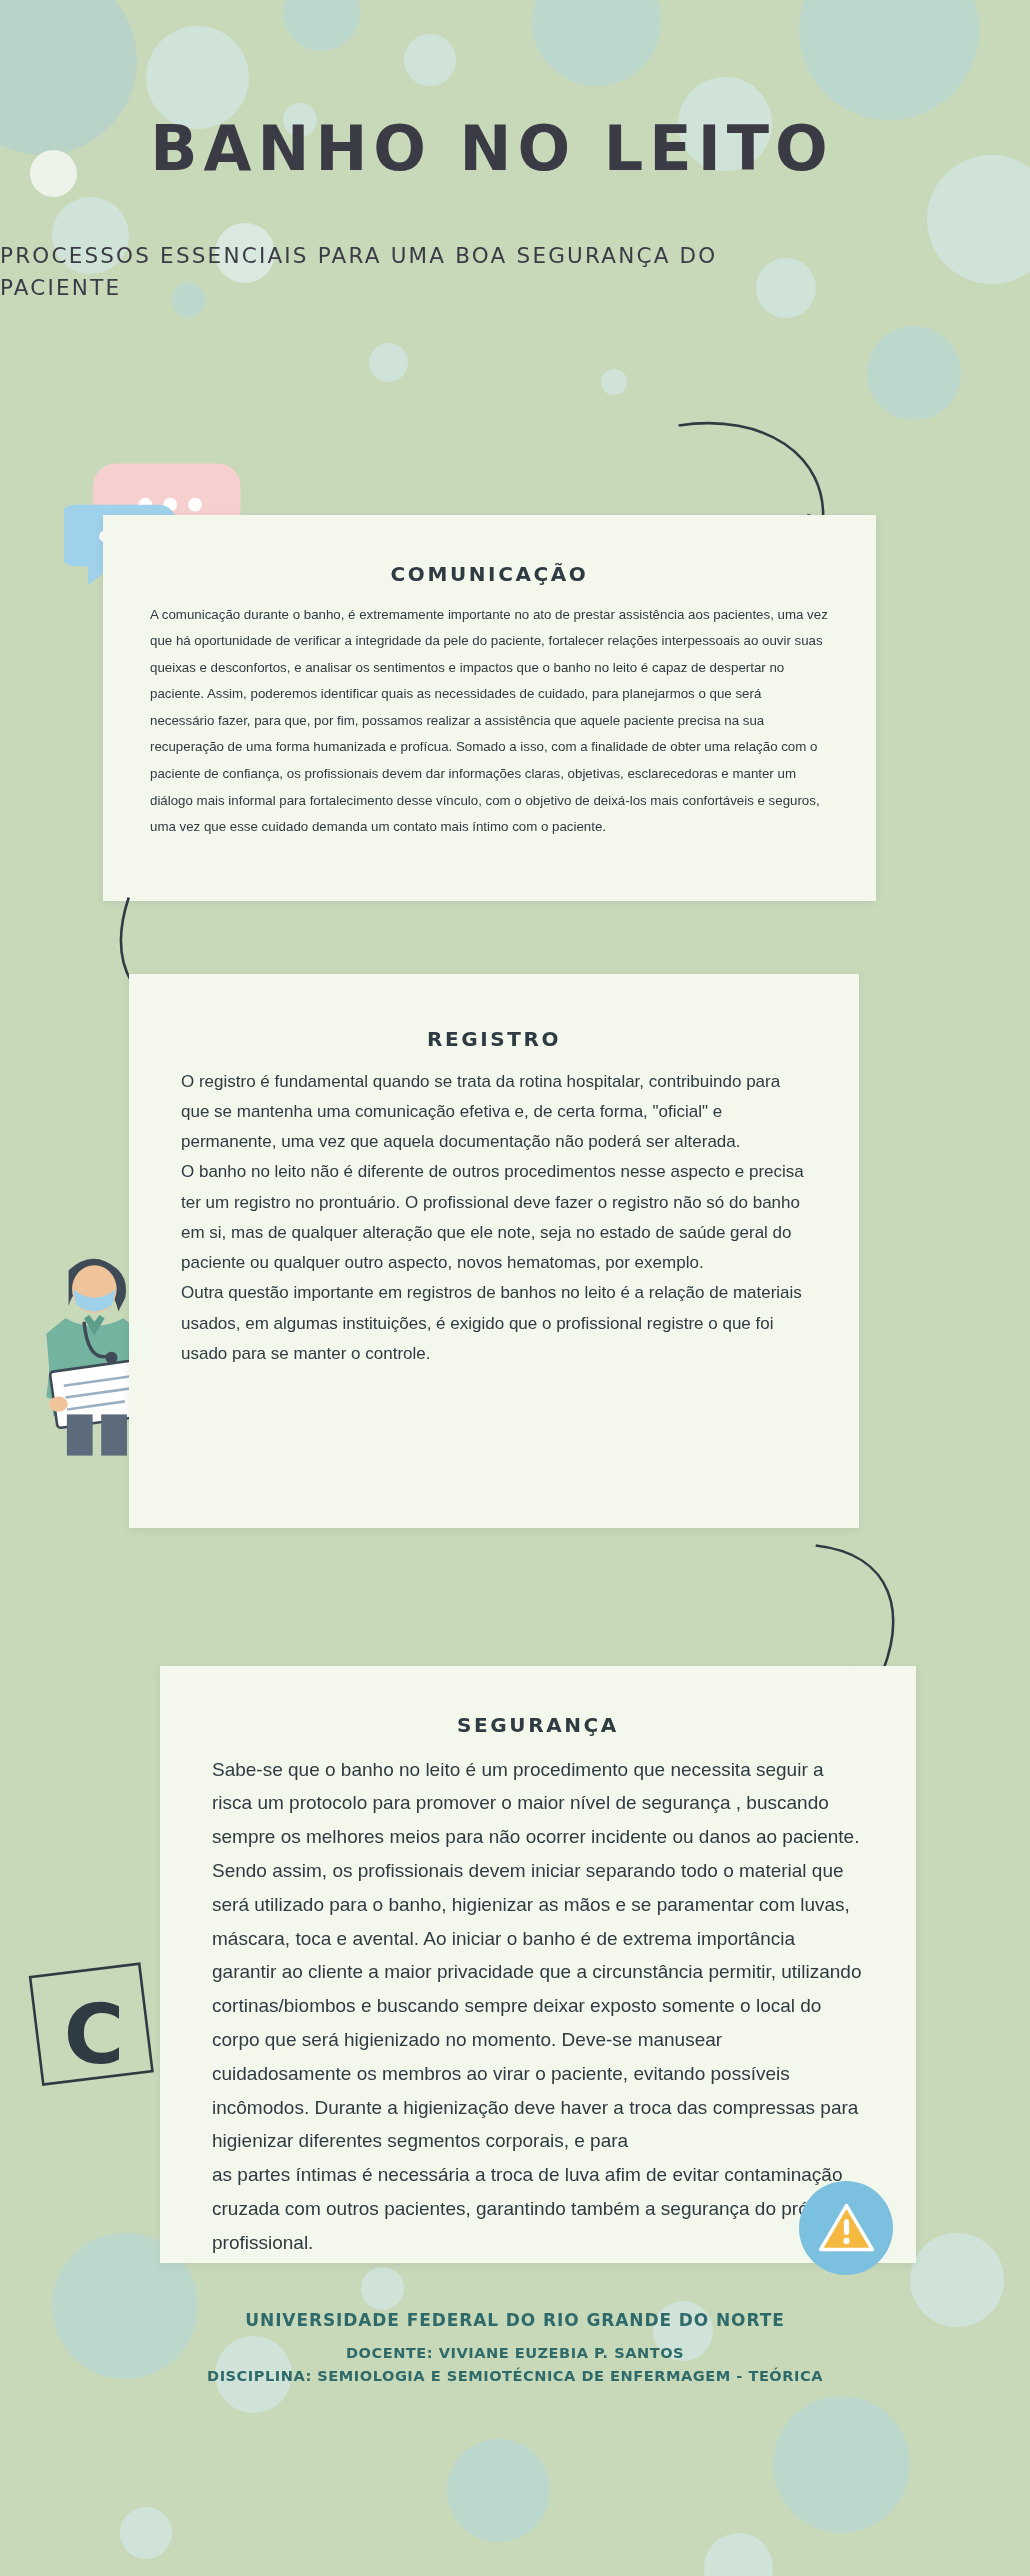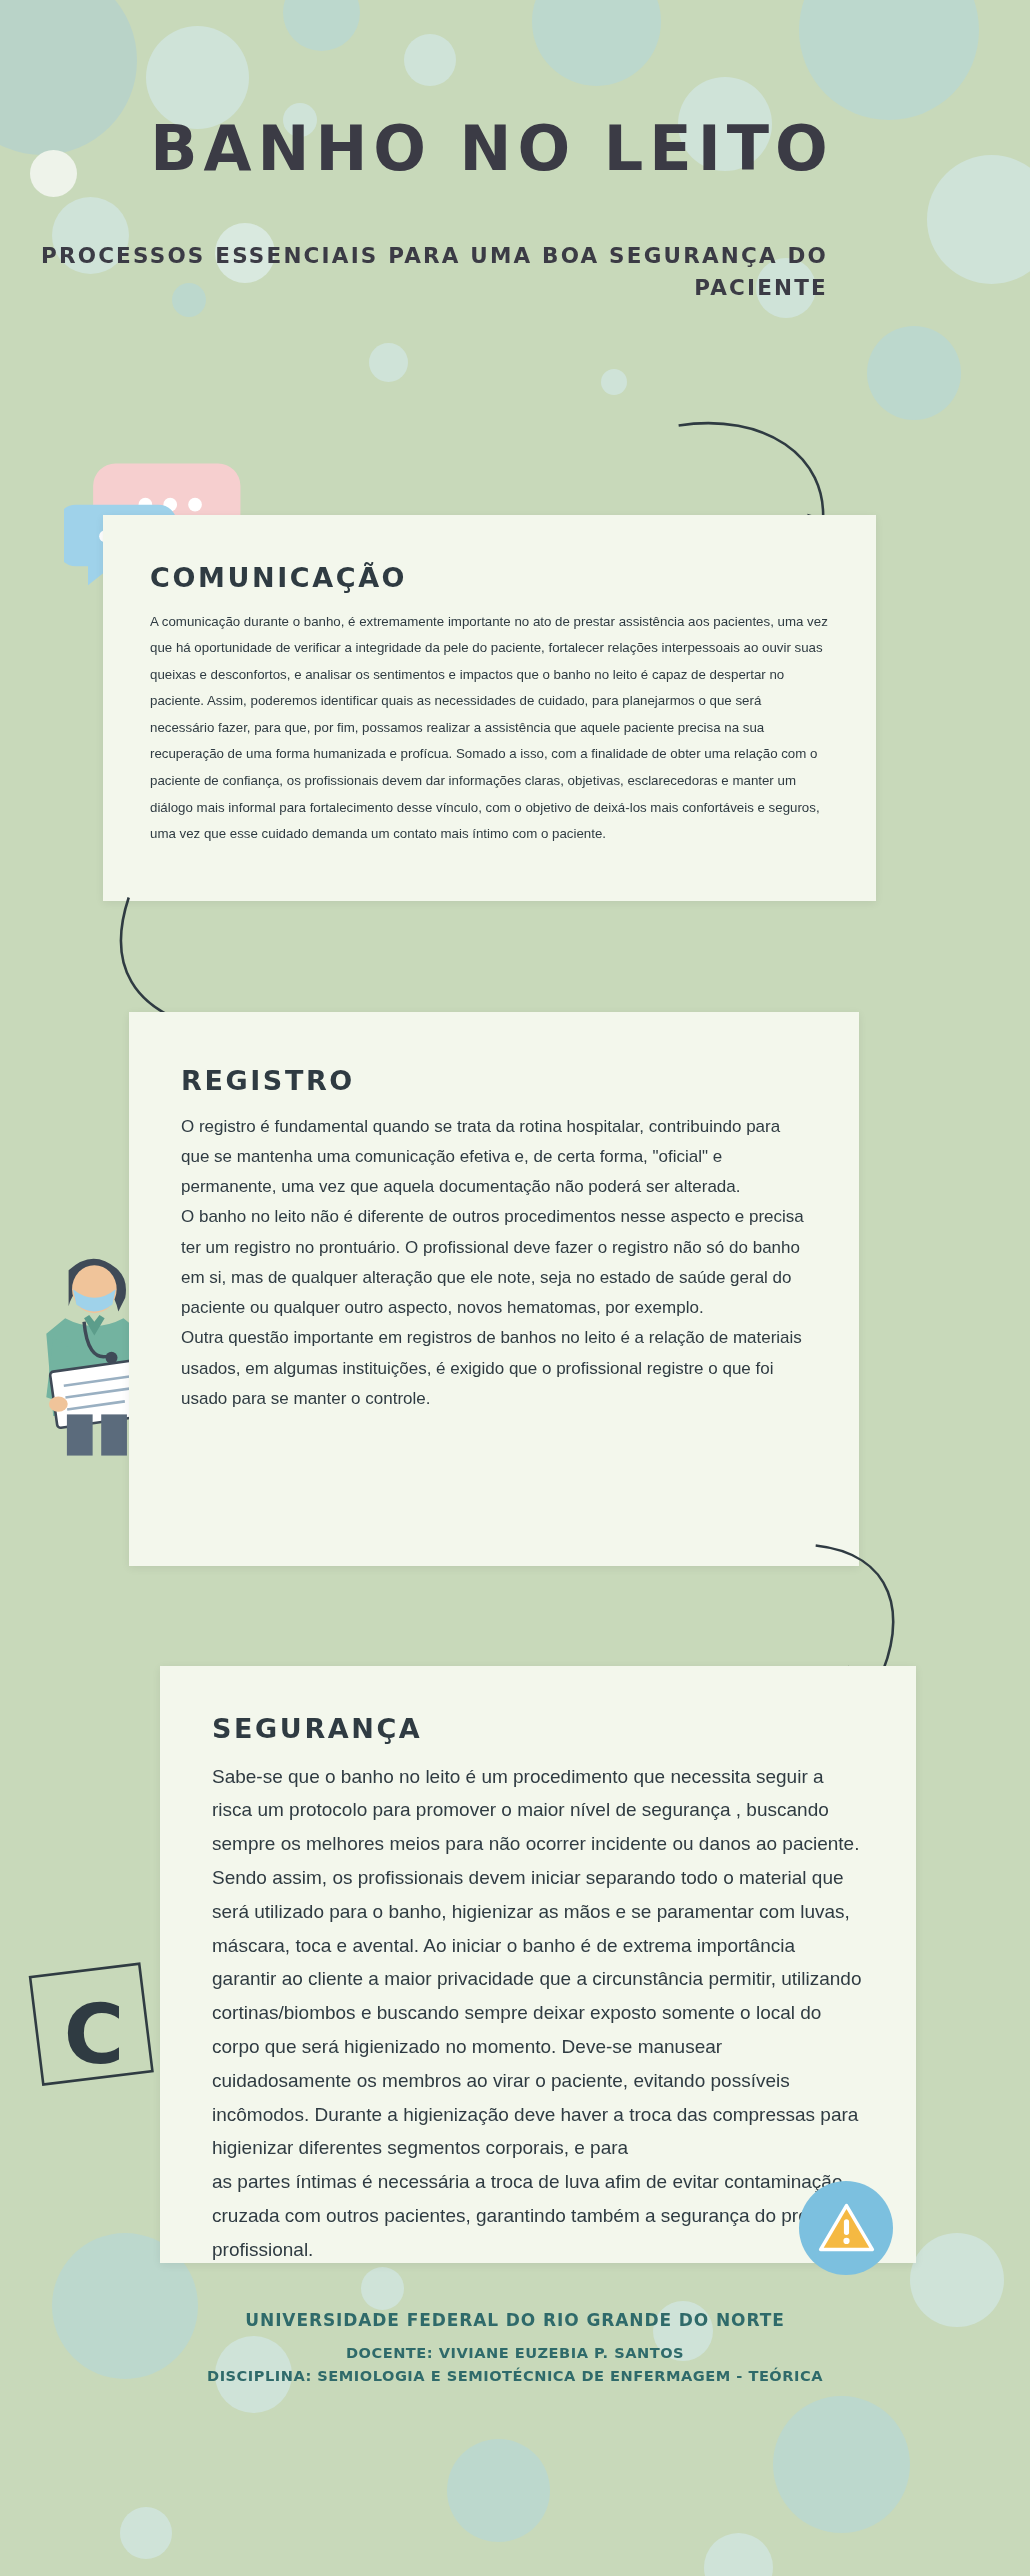--- a/index.html
+++ b/index.html
@@ -48,37 +48,38 @@
     font-weight: 800;
     letter-spacing: 6px;
     color: #3b3b45;
     font-family: "DejaVu Sans", sans-serif;
   }
   .subtitle {
     position: absolute;
     top: 240px;
     left: 0;
     width: 828px;
-    text-align: right;
+    text-align: left;
     font-size: 21.5px;
-    font-weight: 700;
+    font-weight: 400;
     letter-spacing: 2.2px;
     line-height: 1.5;
     color: #3b3b45;
     font-family: "DejaVu Sans", sans-serif;
   }
 
   
   .card {
     position: absolute;
     background: #f3f7ec;
     box-shadow: 0 1.7px 8.6px rgba(0,0,0,0.07);
   }
   .card-title {
-    font-size: 27px;
+    text-align: center;
+    font-size: 20px;
     font-weight: 800;
     letter-spacing: 2.6px;
     color: #2f3b42;
     font-family: "DejaVu Sans", sans-serif;
     margin-bottom: 15.5px;
   }
   .card-body {
     color: #2f3b42;
     white-space: pre-line;
   }
@@ -90,21 +91,21 @@
     height: 386px;
     padding: 47px 47px 0 47px;
     box-sizing: border-box;
   }
   #card-comunicacao .card-body {
     font-size: 13.3px;
     line-height: 2.0;
   }
 
   #card-registro {
-    top: 1012px;
+    top: 974px;
     left: 129px;
     width: 730px;
     height: 554px;
     padding: 53px 52px 0 52px;
     box-sizing: border-box;
   }
   #card-registro .card-body {
     font-size: 17px;
     line-height: 1.78;
   }

